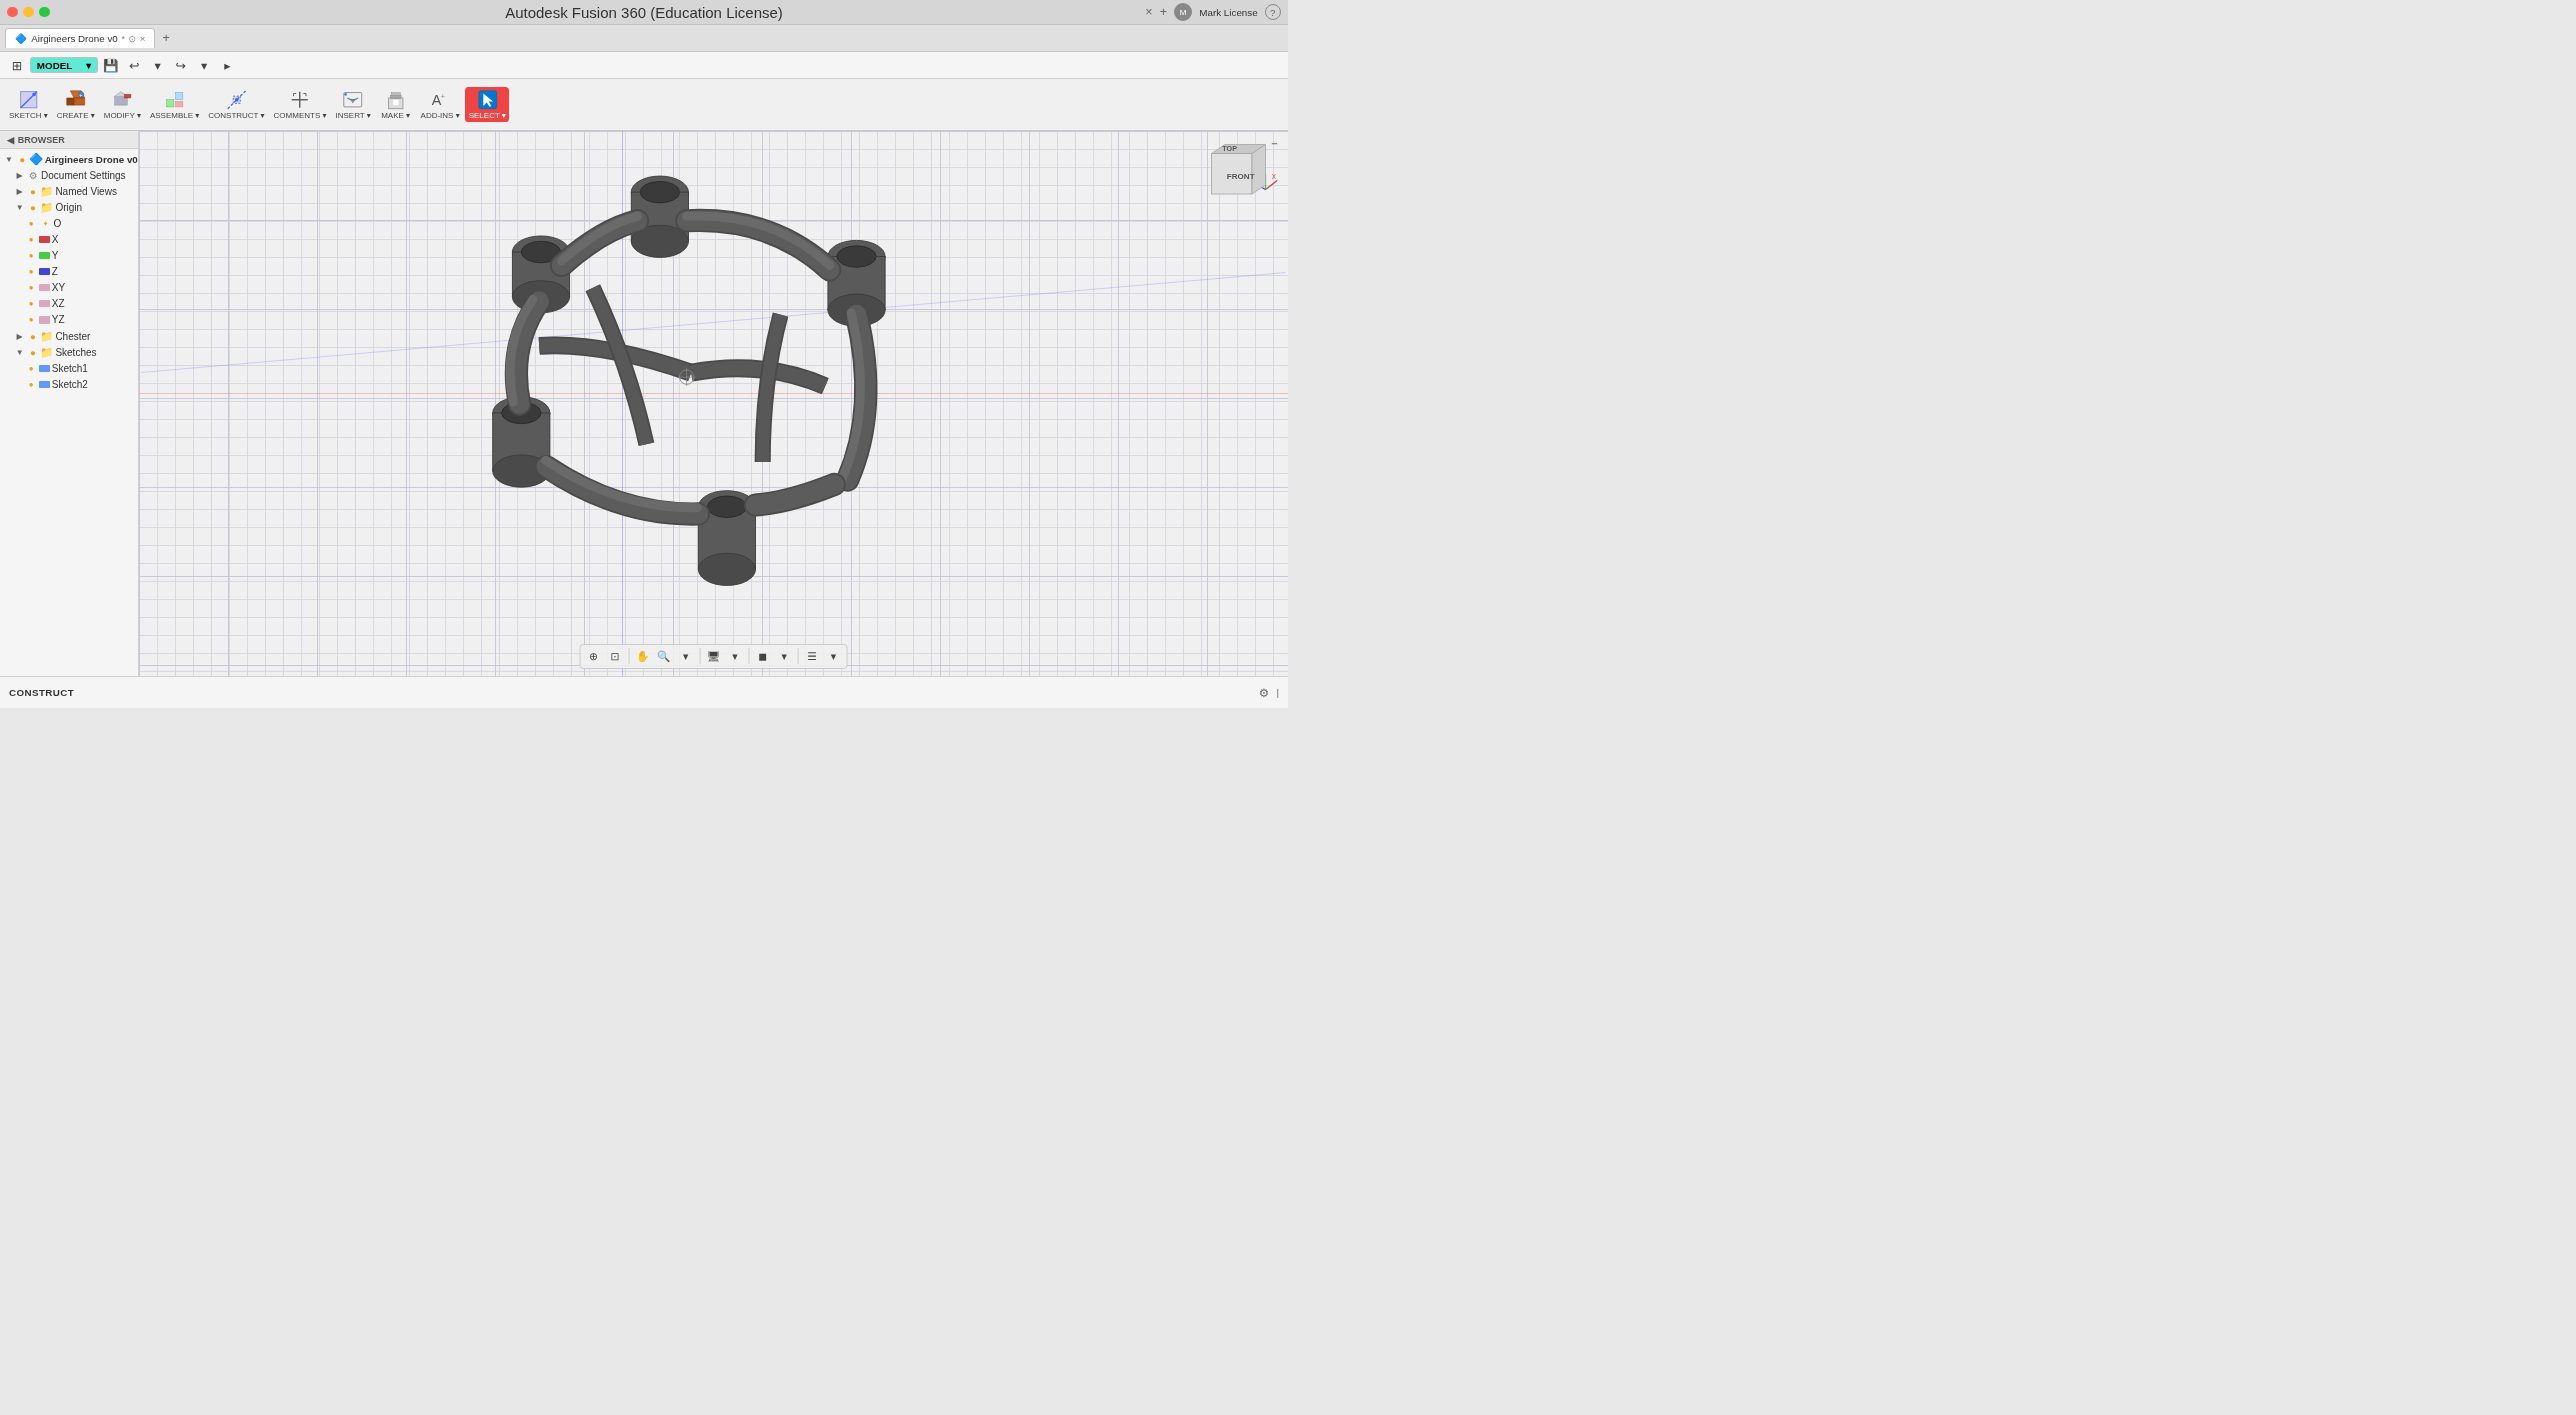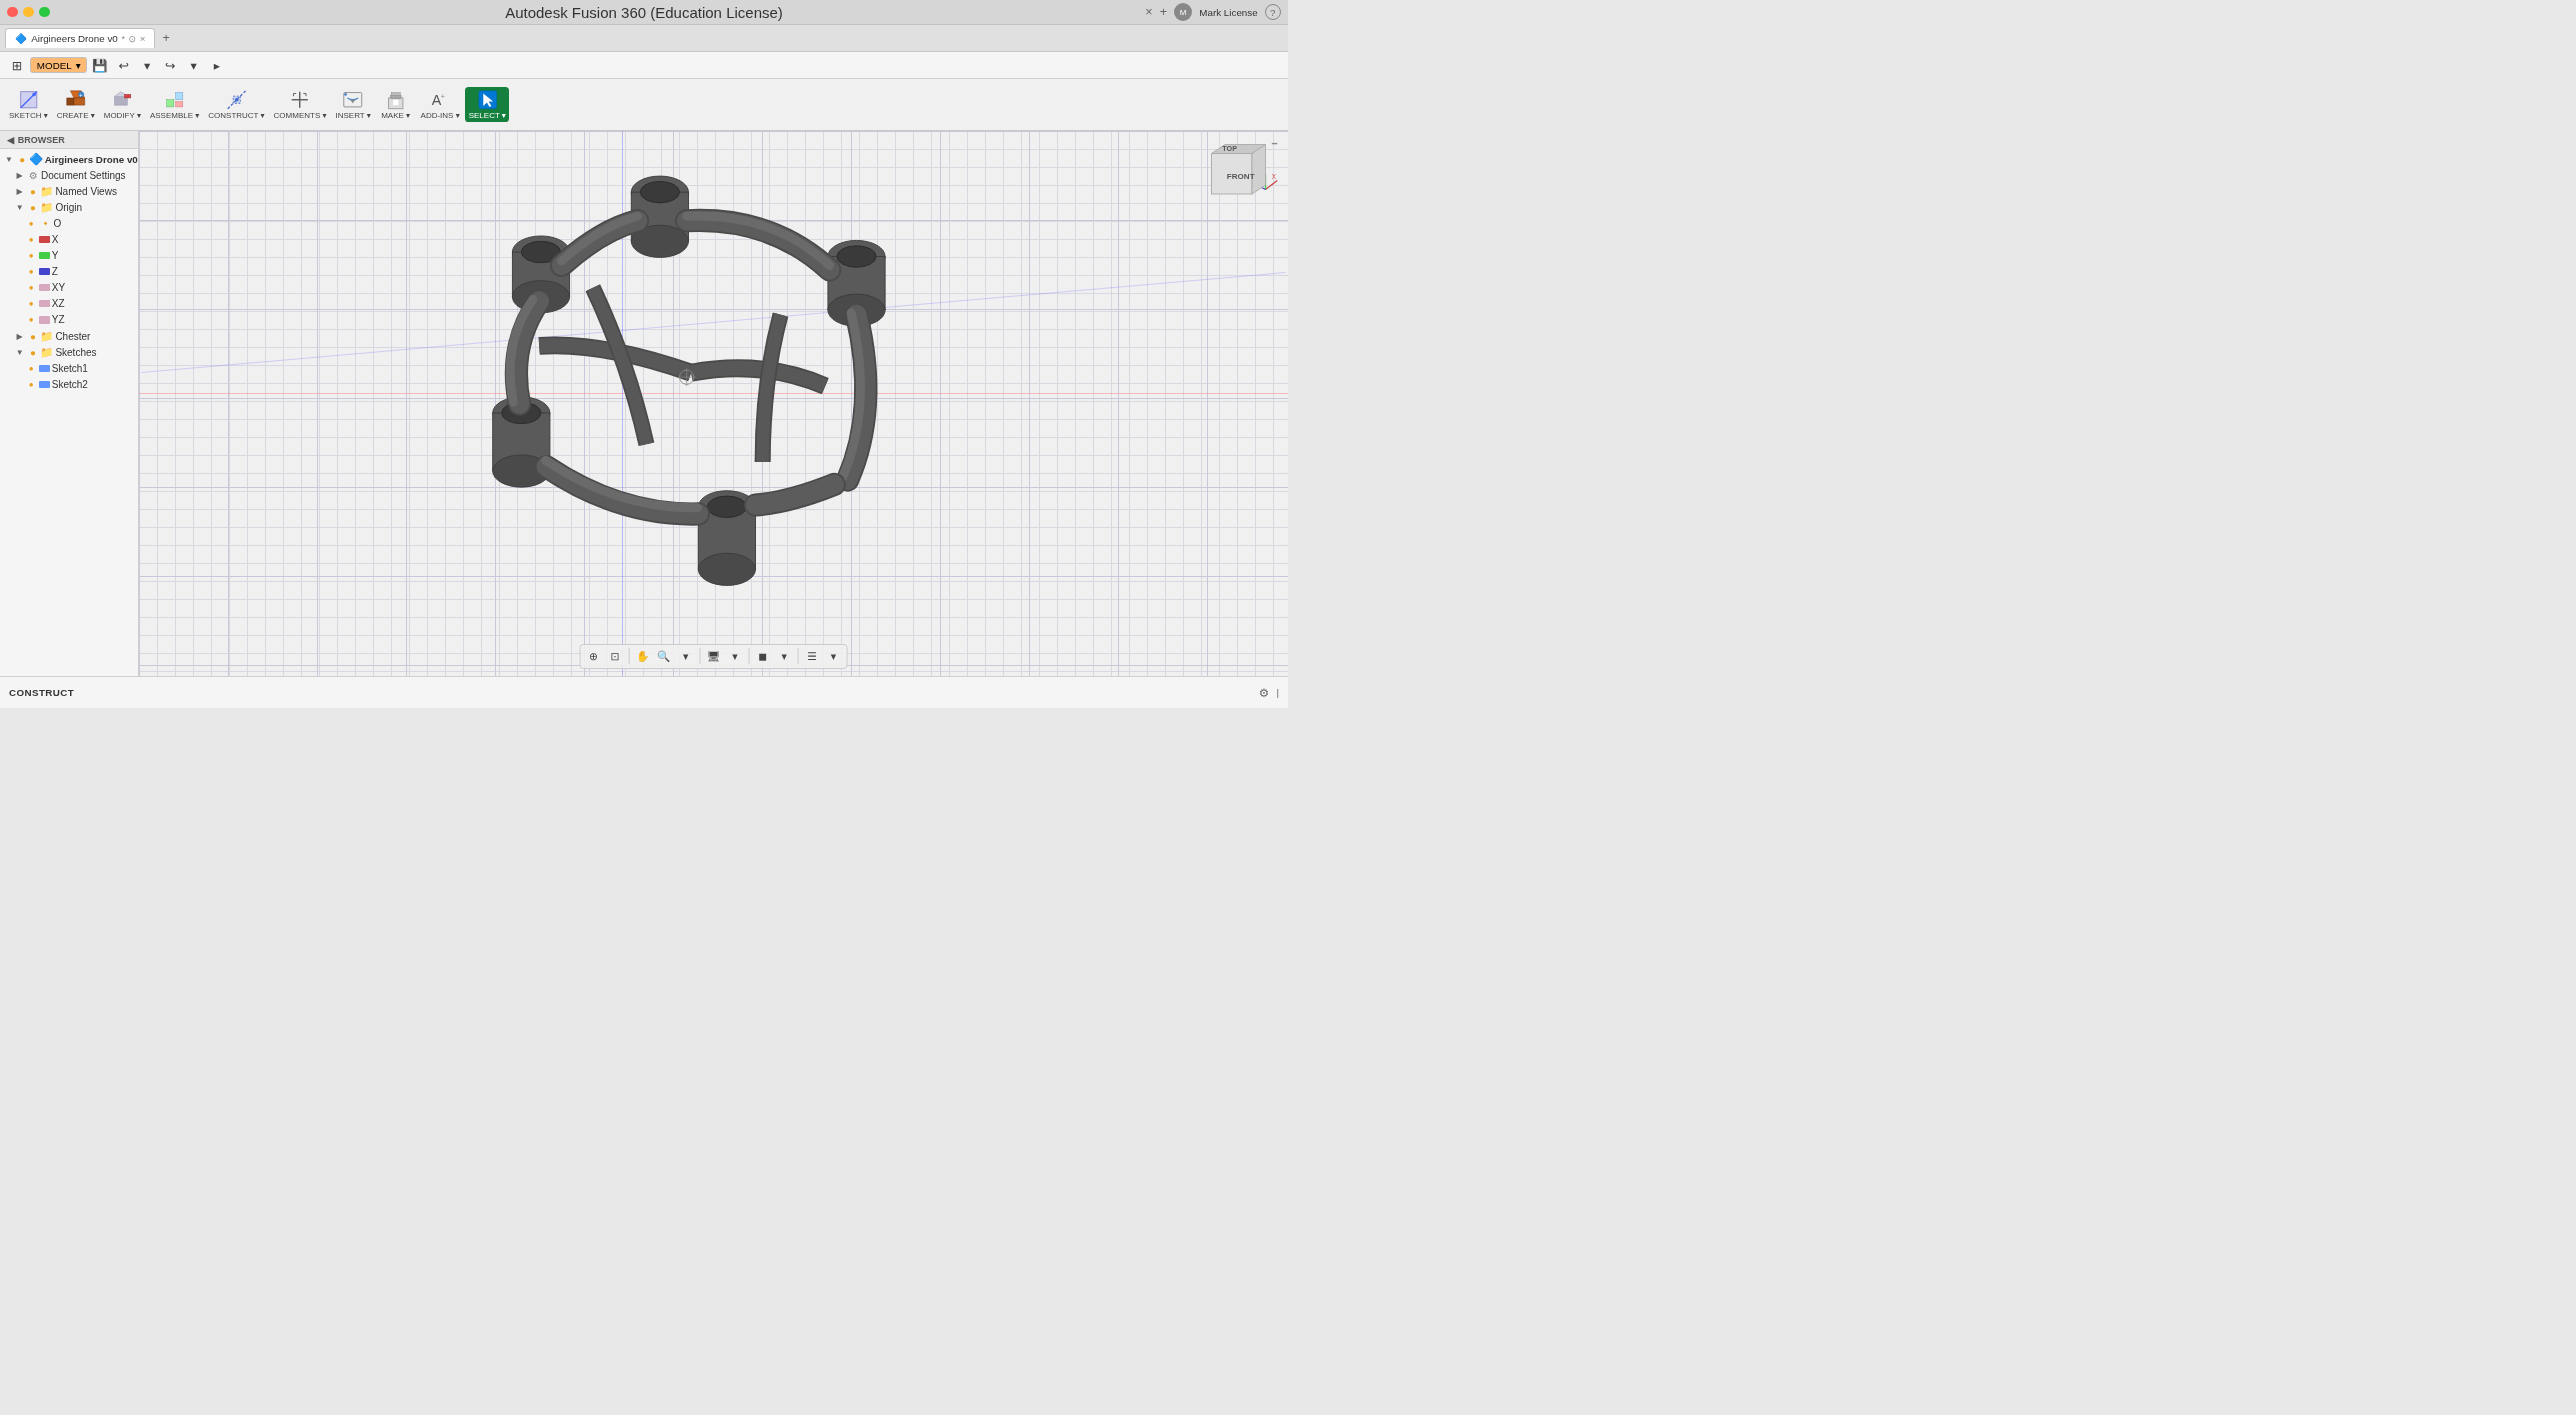--- a/index.html
+++ b/index.html
@@ -58,21 +58,21 @@
     .tool-group {
       display: flex;
       flex-direction: column;
       align-items: center;
       gap: 0.9px;
       padding: 1.8px 3.6px;
       cursor: pointer;
       border-radius: 3.6px;
       min-width: 39px;
     }
-    .tool-group.active { background: #15803d; color: white; }
+    .tool-group.active { background: #ef4444; color: white; }
     .tool-icon {
       width: 21.5px;
       height: 21.5px;
       display: flex;
       align-items: center;
       justify-content: center;
       font-size: 14.3px;
     }
     .tool-label {
       font-size: 8px;
@@ -98,28 +98,28 @@
       align-items: center;
       justify-content: center;
       cursor: pointer;
       border-radius: 2.7px;
       font-size: 12.5px;
       color: #444;
     }
     .model-dropdown {
       display: flex;
       align-items: center;
-      gap: 4px;
+      gap: 14px;
       padding: 1.8px 5.4px;
       border: 0.9px solid #c0c0c0;
       border-radius: 2.7px;
-      background: #fdba74;
+      background: #5eead4;
       cursor: pointer;
       font-size: 9.8px;
-      font-weight: 400;
+      font-weight: 700;
     }
 
     
     .main-content {
       display: flex;
       height: calc(708px - 25px - 52px - 27px - 32px - 27px);
     }
 
     
     .sidebar {

